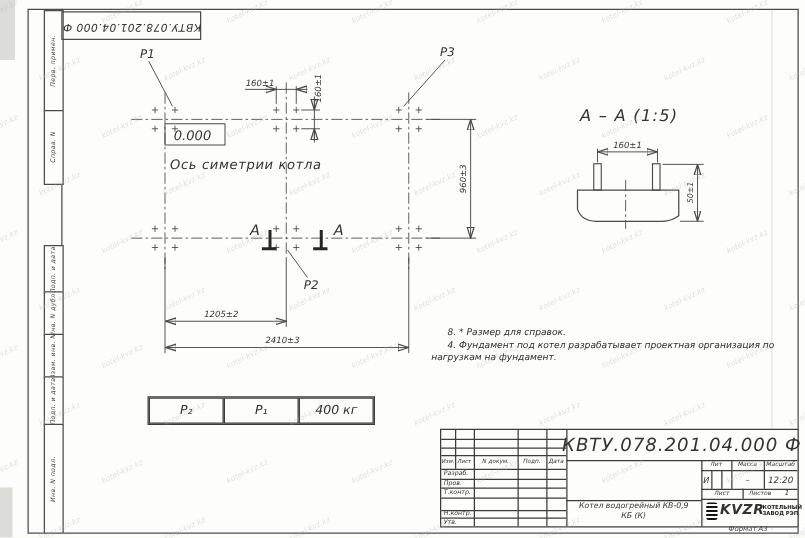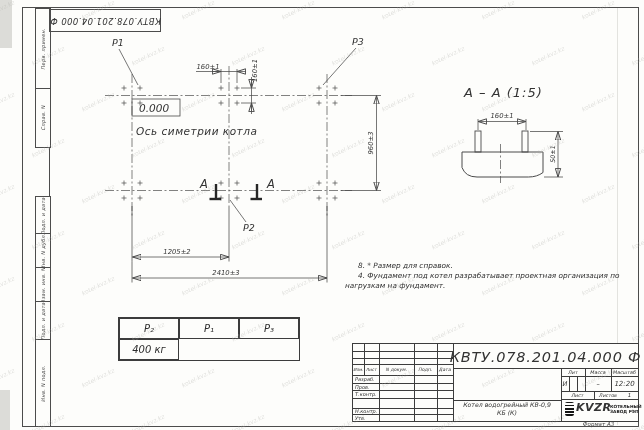--- a/index.html
+++ b/index.html
@@ -247,21 +247,20 @@
   </svg>
 
   <div class="abs notes">
     <p>8. * Размер для справок.</p>
     <p>4. Фундамент под котел разрабатывает проектная организация по нагрузкам на фундамент.</p>
   </div>
 
   <div class="abs ltable">
     <div>P₂</div>
     <div>P₁</div>
-    <div>P₃</div>
     <div>400 кг</div>
   </div>
 
   <div id="tb" class="abs">
 
     <div class="hl" style="left:0;top:7px;width:100px"></div>
     <div class="hl" style="left:0;top:14px;width:100px"></div>
     <div class="hl" style="left:0;top:20px;width:100px"></div>
     <div class="hl" style="left:0;top:31px;width:100px"></div>
     <div class="hl" style="left:0;top:39px;width:100px"></div>

